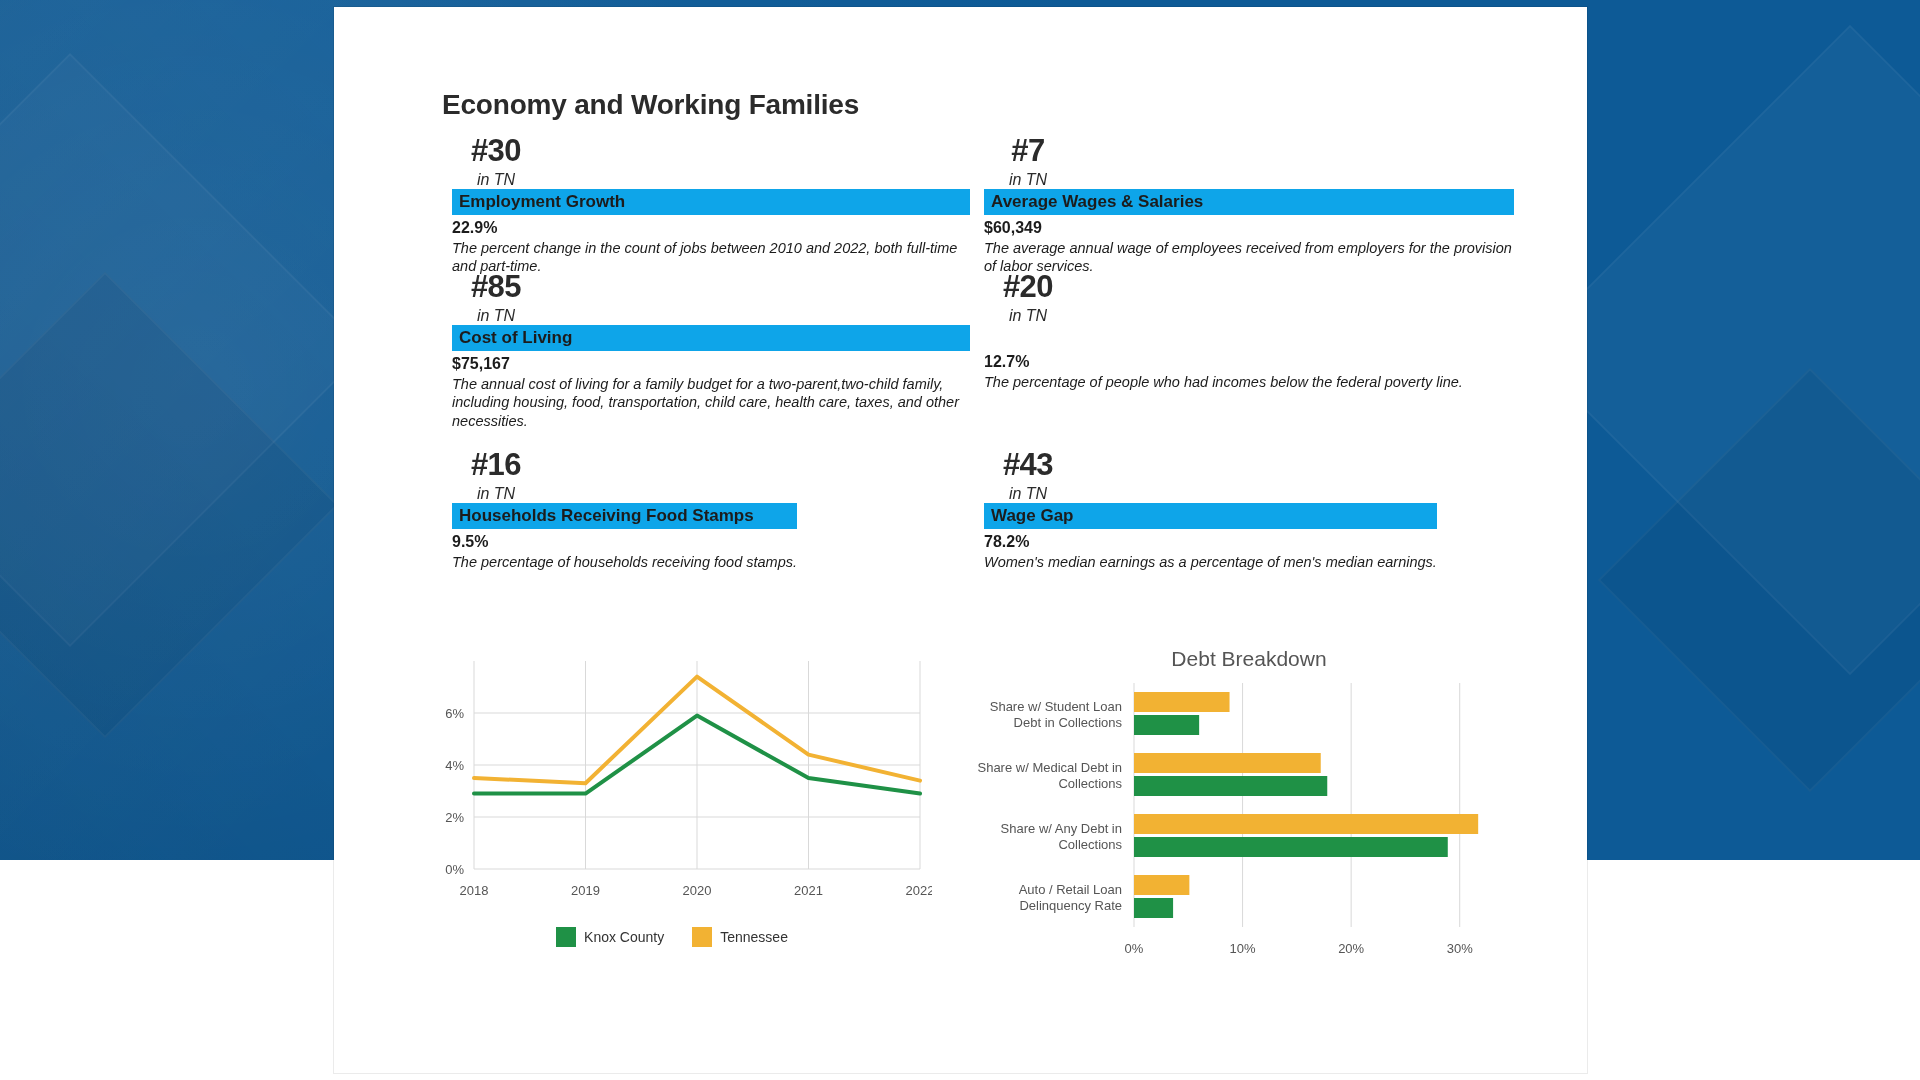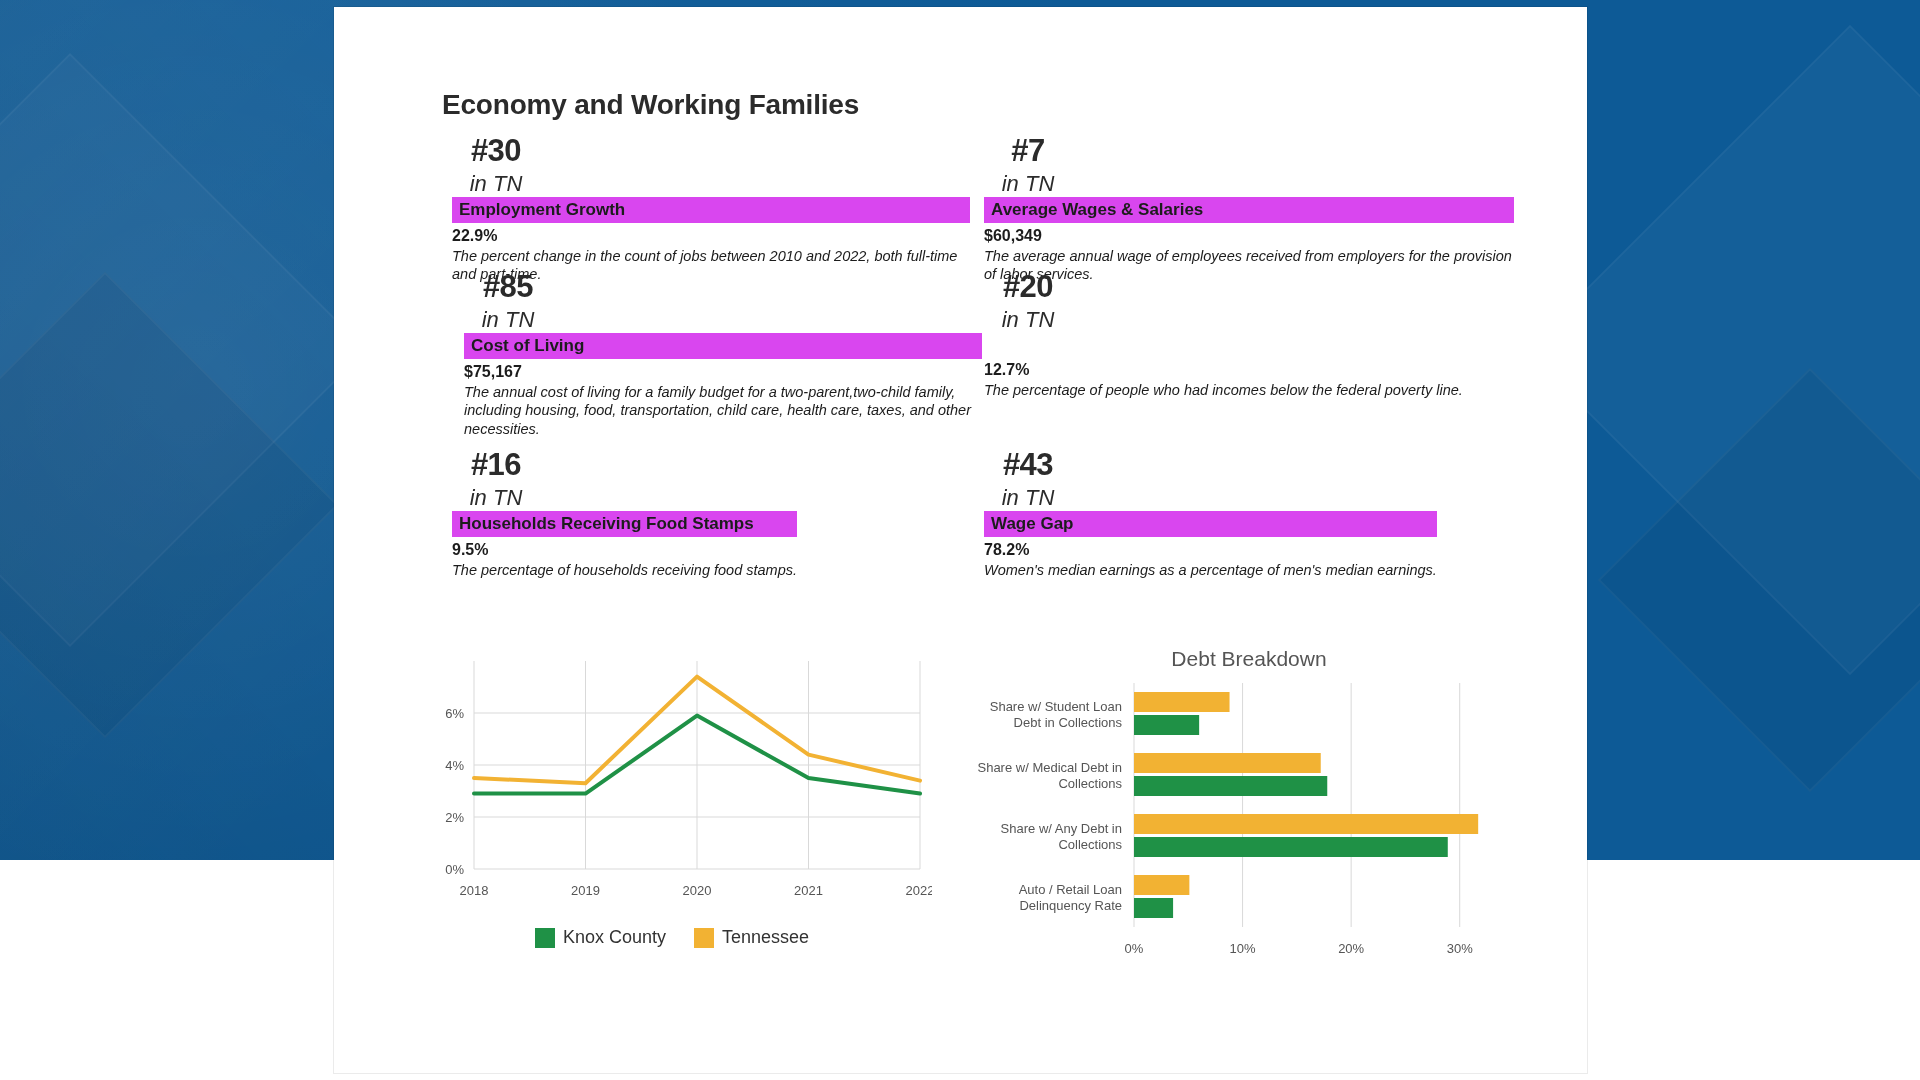--- a/index.html
+++ b/index.html
@@ -63,28 +63,28 @@
     padding-top: 2px;
   }
   .card .rank {
     font-size: 31px;
     font-weight: bold;
     color: #2b2b2b;
     line-height: 1.05;
     letter-spacing: -0.5px;
   }
   .card .rank-sub {
-    font-size: 22px;
+    font-size: 16px;
     font-style: italic;
     color: #2b2b2b;
     margin-top: 3px;
   }
   .card .body { flex: 1; min-width: 0; padding-left: 10px; }
   .card .cat-bar {
-    background: #d946ef;
+    background: #0ea5e9;
     padding: 2px 7px 3px 7px;
     font-size: 17px;
     font-weight: bold;
     color: #1c1c1c;
     line-height: 1.25;
   }
   .card .value {
     font-size: 16px;
     font-weight: bold;
     color: #1c1c1c;
@@ -93,21 +93,21 @@
   .card .desc {
     font-size: 14.5px;
     font-style: italic;
     color: #1c1c1c;
     line-height: 1.28;
     margin-top: 2px;
   }
 
   
   .c0 { left: 108px; top: 0;   width: 528px; }
-  .c1 { left: 120px; top: 136px; width: 528px; }
+  .c1 { left: 108px; top: 136px; width: 528px; }
   .c2 { left: 108px; top: 314px; width: 528px; }
   
   .c3 { left: 640px; top: 0;   width: 540px; }
   .c4 { left: 640px; top: 136px; width: 540px; gap: 24px; }
   .c5 { left: 640px; top: 314px; width: 540px; }
 
   
   .chart-block { position: absolute; }
   .chart-title {
     text-align: center;
@@ -122,21 +122,21 @@
   .grid-line { stroke: #d9d9d9; stroke-width: 1; }
 
   .legend {
     display: flex;
     justify-content: center;
     gap: 28px;
     margin-top: 6px;
   }
   .legend-item { display: flex; align-items: center; gap: 8px; }
   .legend-swatch { width: 20px; height: 20px; display: inline-block; }
-  .legend-text { font-size: 18px; color: #333333; }
+  .legend-text { font-size: 14px; color: #333333; }
 </style>
 </head>
 <body>
 
 <div id="backdrop">
   <div class="bg-diamond bg-d1"></div>
   <div class="bg-diamond bg-d2"></div>
   <div class="bg-diamond bg-d3"></div>
   <div class="bg-diamond bg-d4"></div>
 

